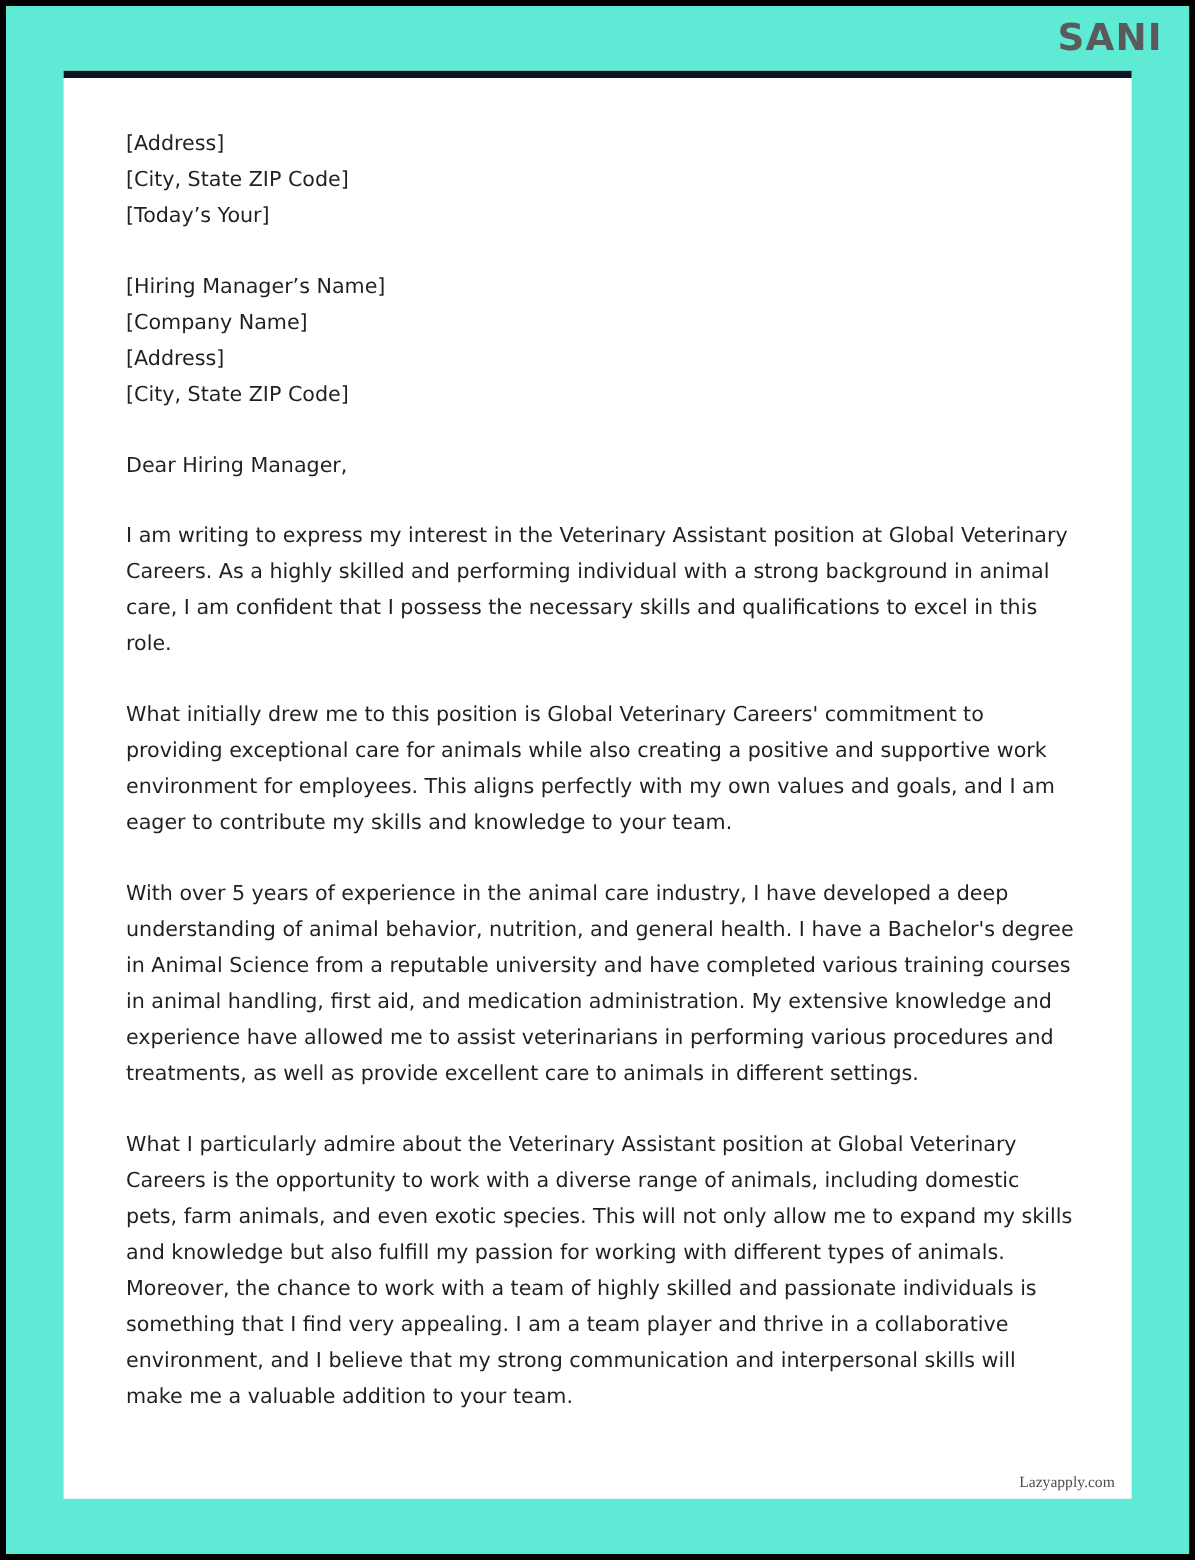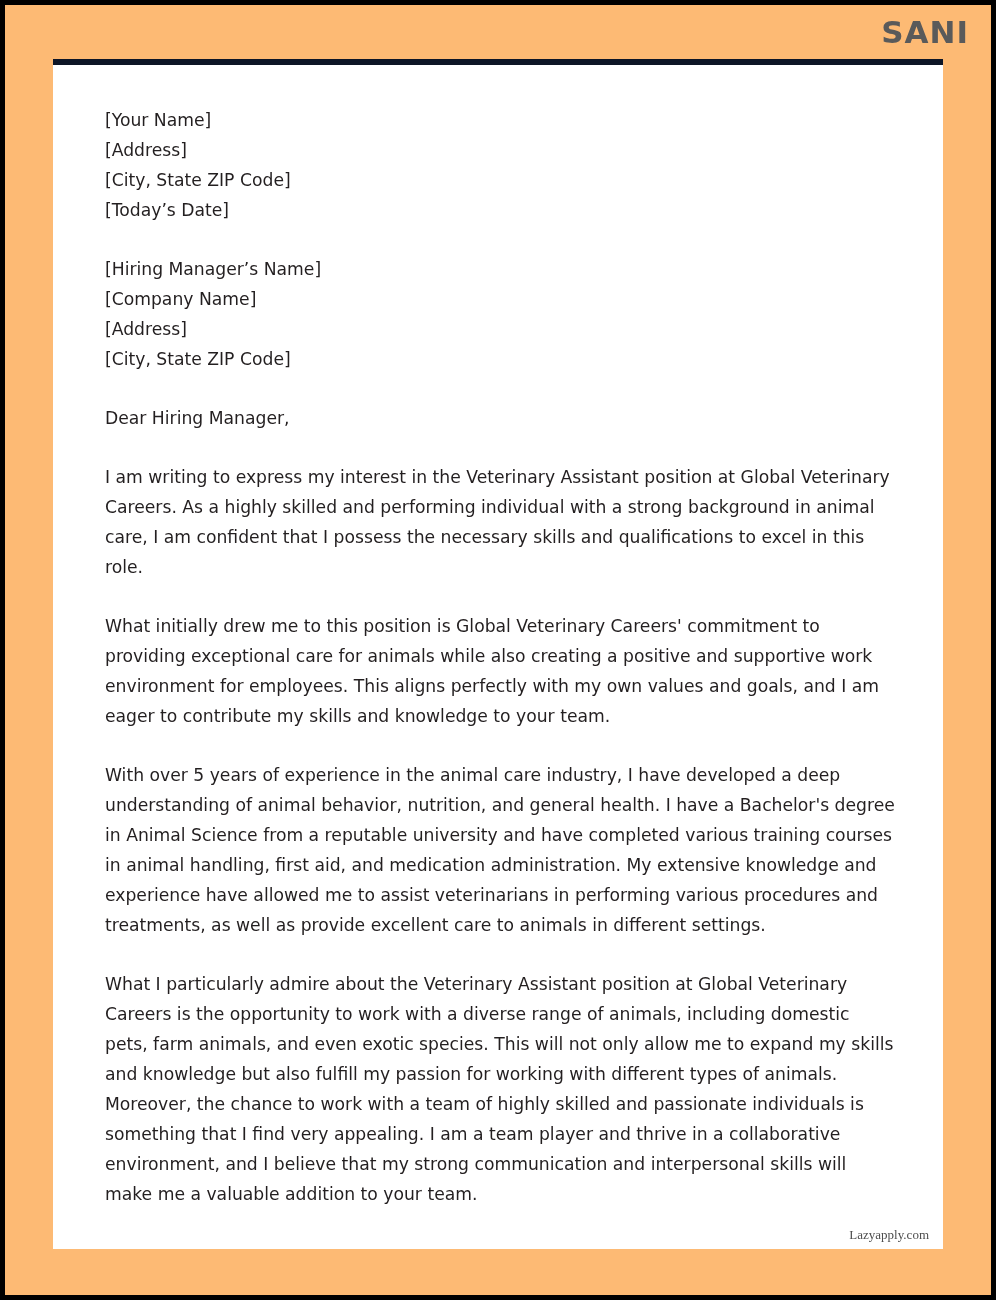--- a/index.html
+++ b/index.html
@@ -10,21 +10,21 @@
   body {
     width: 996px;
     height: 1300px;
     font-family: "DejaVu Sans", sans-serif;
     overflow: hidden;
   }
   .page {
     position: relative;
     width: 996px;
     height: 1300px;
-    background: #fdba74;
+    background: #5eead4;
     box-sizing: border-box;
     border: 5px solid #000000;
   }
   .brand {
     position: absolute;
     top: 12px;
     right: 22px;
     font-family: "DejaVu Sans", sans-serif;
     font-size: 31px;
     font-weight: 700;
@@ -76,24 +76,23 @@
 
 <div class="page">
 
   <div class="brand">SANI</div>
 
   <div class="sheet">
 
     <div class="letter">
 
       <p class="block-tight">
-        <span class="line">[Your Name]</span>
         <span class="line">[Address]</span>
         <span class="line">[City, State ZIP Code]</span>
-        <span class="line">[Today’s Date]</span>
+        <span class="line">[Today’s Your]</span>
       </p>
 
       <p class="block-tight">
         <span class="line">[Hiring Manager’s Name]</span>
         <span class="line">[Company Name]</span>
         <span class="line">[Address]</span>
         <span class="line">[City, State ZIP Code]</span>
       </p>
 
       <p>Dear Hiring Manager,</p>

